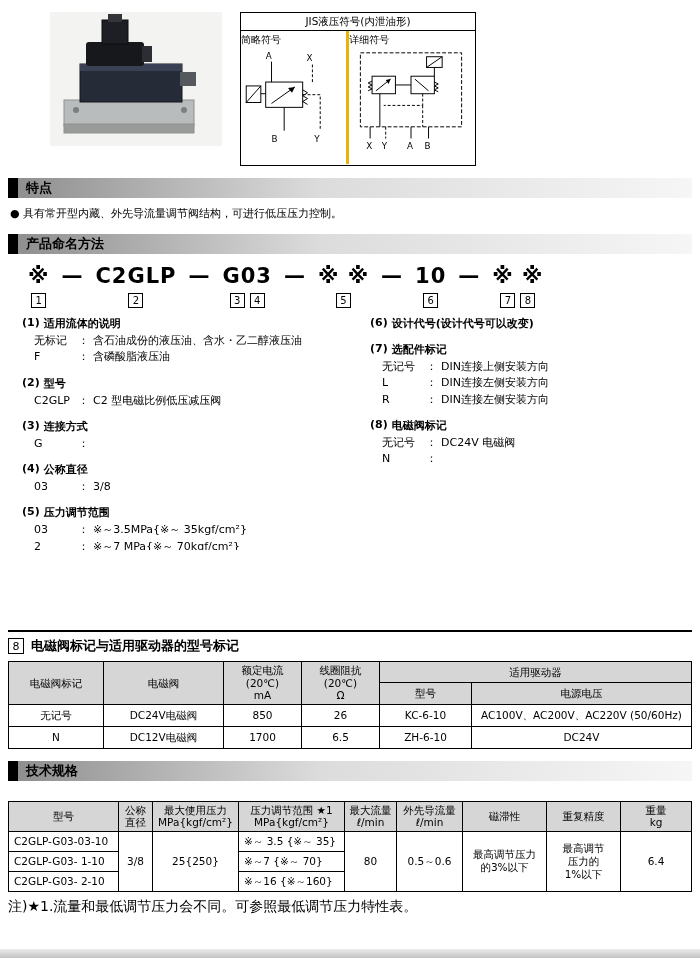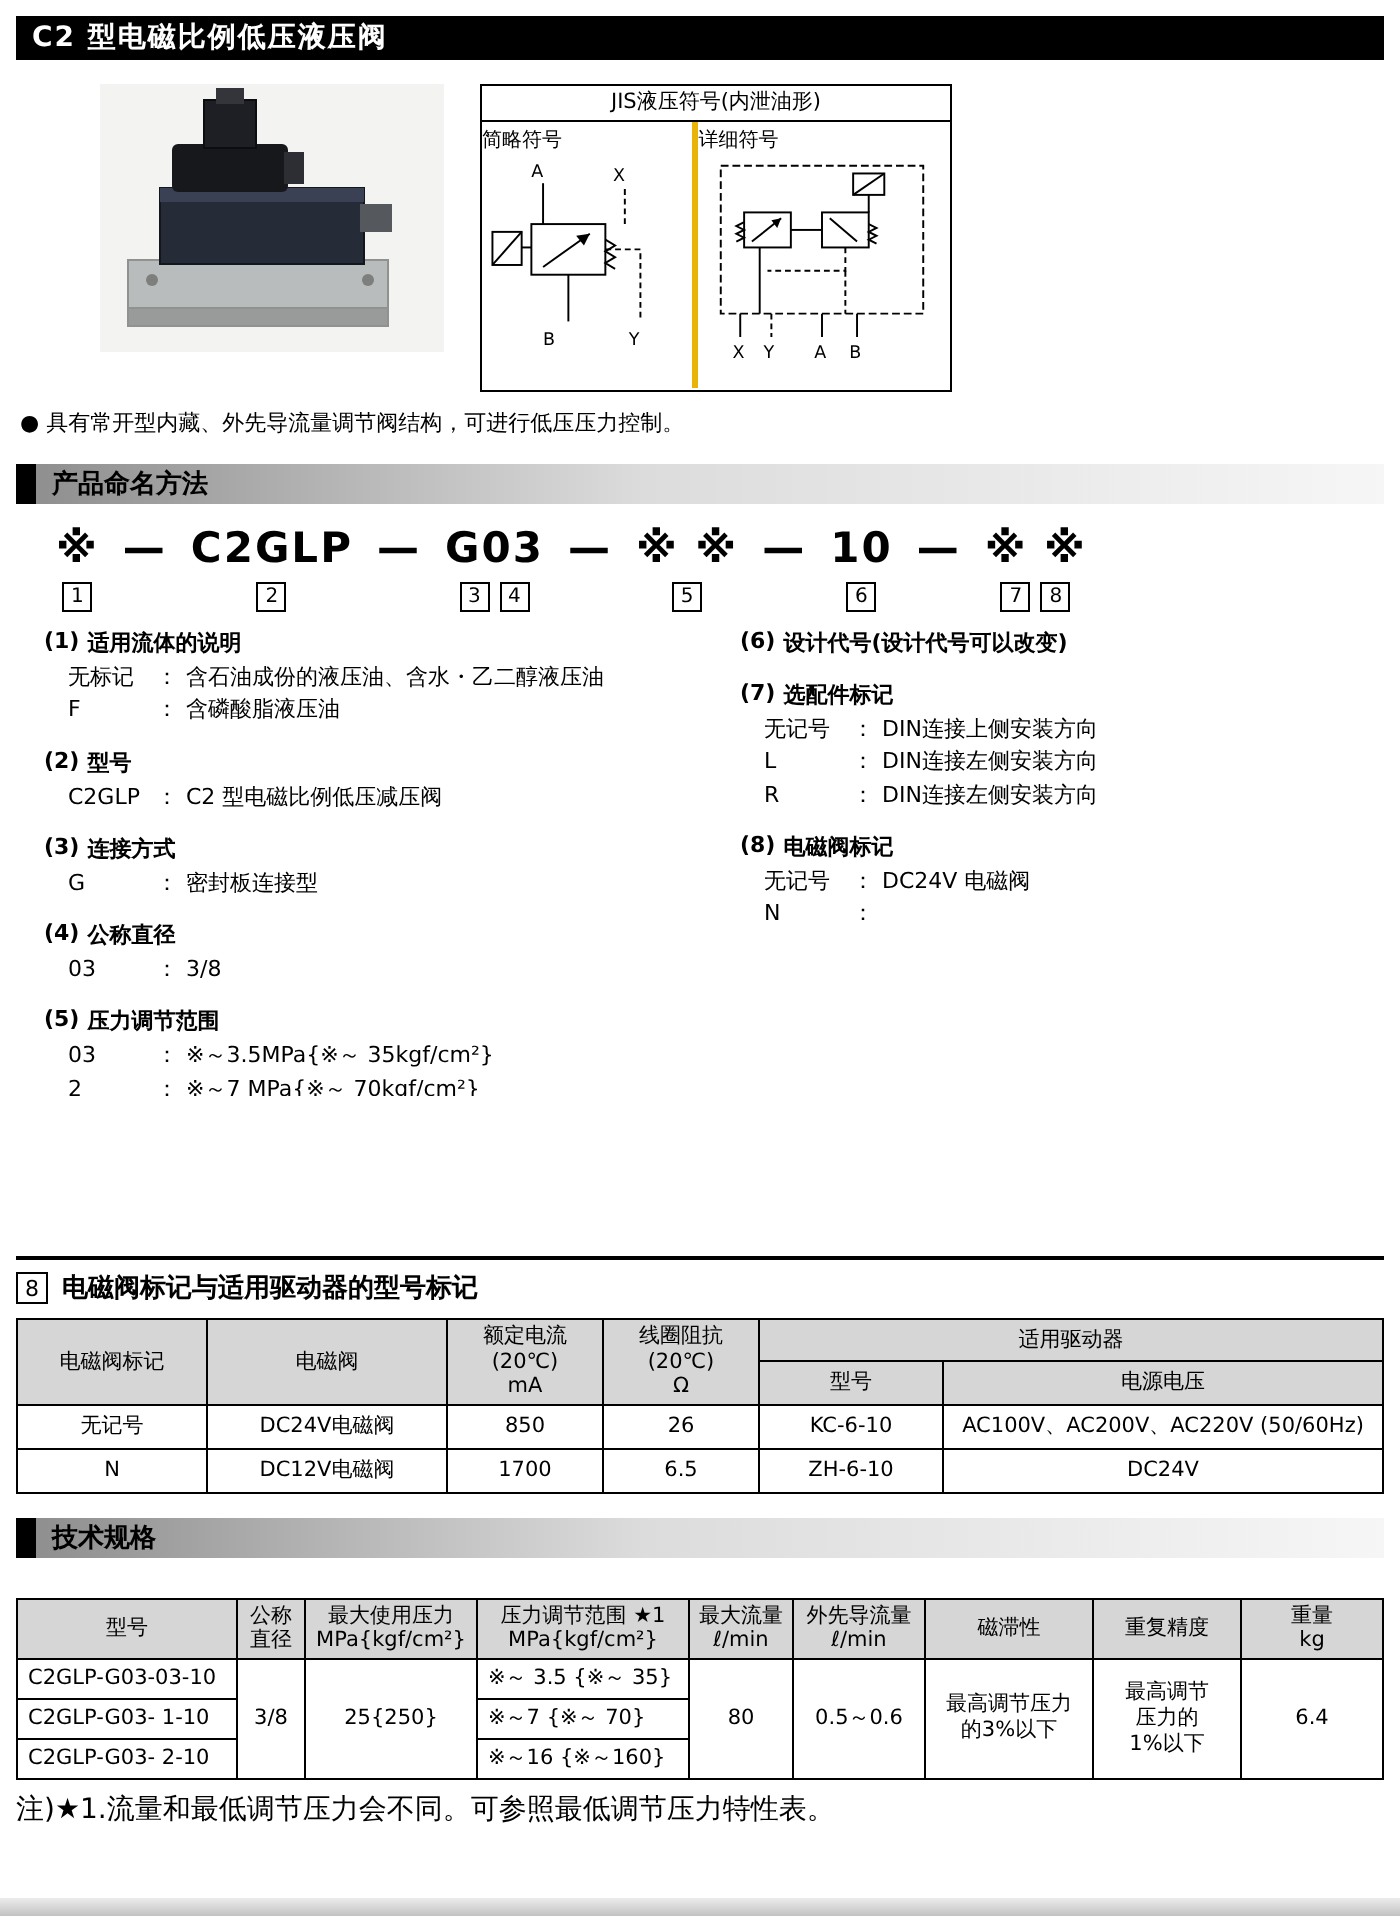--- a/index.html
+++ b/index.html
@@ -60,23 +60,20 @@
   .spec-table td { height:20px; }
   .note { margin:6px 8px 0; font-size:14px; }
   .bottom-strip { position:absolute; left:0; right:0; bottom:0; height:9px;
                   background:linear-gradient(#ececec,#c2c2c2); }
 </style>
 </head>
 <body>
 
 <div class="page">
 
-  <div class="titlebar">
-    <span>C2 型电磁比例低压液压阀</span>
-  </div>
 
   <div class="top-area">
     <div class="photo">
       <svg width="172" height="134" viewBox="0 0 172 134">
         <rect x="0" y="0" width="172" height="134" fill="#f3f3f1"></rect>
         <rect x="14" y="88" width="130" height="26" fill="#b9bcbc" stroke="#8f928f"></rect>
         <rect x="14" y="112" width="130" height="9" fill="#989b99" stroke="#8f928f"></rect>
         <circle cx="26" cy="98" r="3" fill="#7c7f7d"></circle>
         <circle cx="134" cy="98" r="3" fill="#7c7f7d"></circle>
         <rect x="30" y="52" width="102" height="38" fill="#262b38" stroke="#14161d"></rect>
@@ -141,20 +138,23 @@
             <text x="16" y="105">X</text>
             <text x="32" y="105">Y</text>
             <text x="58" y="105">A</text>
             <text x="76" y="105">B</text>
           </svg>
         </div>
       </div>
     </div>
   </div>
 
+  <div class="section-bar">
+    <span>特点</span>
+  </div>
   <div class="bullet">● 具有常开型内藏、外先导流量调节阀结构，可进行低压压力控制。</div>
 
   <div class="section-bar">
     <span>产品命名方法</span>
   </div>
 
   <div class="model-code">
     <div class="mc-group">
       <div class="mc-text">※</div>
       <div class="mc-boxes">
@@ -233,21 +233,20 @@
       </div>
 
       <div class="nitem">
         <div class="nitem-title">
             <span>(3)</span>
             <span>连接方式</span>
           </div>
         <div class="nline">
             <span class="nkey">G</span>
             <span class="nsep">：</span>
-            <span class="nval">密封板连接型</span>
           </div>
       </div>
 
       <div class="nitem">
         <div class="nitem-title">
             <span>(4)</span>
             <span>公称直径</span>
           </div>
         <div class="nline">
             <span class="nkey">03</span>

